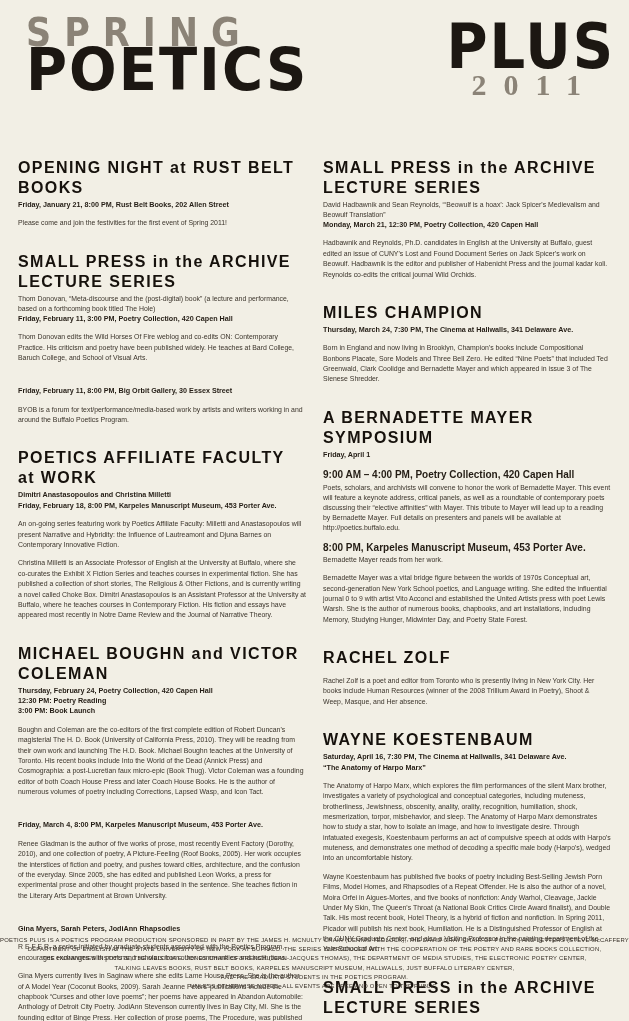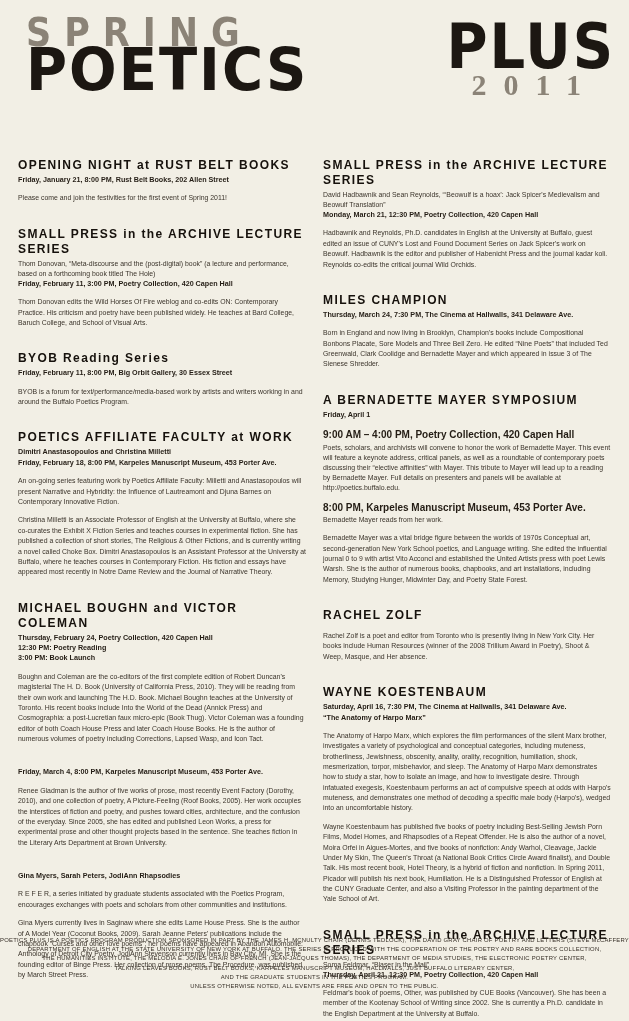--- a/index.html
+++ b/index.html
@@ -28,21 +28,21 @@
   }
   .logo-year{
     font-family:Liberation Serif, serif;font-weight:900;font-size:30px;
     letter-spacing:17px;color:#8b8377;line-height:1;margin-top:-2px;margin-right:-8px;
   }
   
   .columns{display:flex;gap:17px;padding:10px 17px 0 18px;}
   .col{width:288px;}
   .event{margin-bottom:23px;}
   .event-title{
-    margin:0 0 2px 0;font-size:12px;font-weight:800;letter-spacing:1.4px;
+    margin:0 0 2px 0;font-size:16px;font-weight:800;letter-spacing:1.4px;
     color:#16110c;line-height:1.25;
   }
   .event p{margin:0;color:#3a332a;}
   .event .meta{font-weight:bold;font-size:7.2px;line-height:1.45;color:#241d15;}
   .event .metagap{font-weight:bold;font-size:10px;line-height:1.45;color:#241d15;margin-top:8px;}
   .event .note{font-size:6.9px;line-height:1.45;}
   .event .para{font-size:6.9px;line-height:1.5;margin-top:8px;}
   
   .footer{
     position:absolute;left:0;right:0;bottom:30px;text-align:center;
@@ -73,21 +73,20 @@
           <p class="meta">Friday, January 21, 8:00 PM, Rust Belt Books, 202 Allen Street</p>
           <p class="para">Please come and join the festivities for the first event of Spring 2011!</p>
         </section>
         <section class="event">
           <h2 class="event-title">SMALL PRESS in the ARCHIVE LECTURE SERIES</h2>
           <p class="note">Thom Donovan, “Meta-discourse and the (post-digital) book” (a lecture and performance, based on a forthcoming book titled The Hole)</p>
           <p class="meta">Friday, February 11, 3:00 PM, Poetry Collection, 420 Capen Hall</p>
           <p class="para">Thom Donovan edits the Wild Horses Of Fire weblog and co-edits ON: Contemporary Practice. His criticism and poetry have been published widely. He teaches at Bard College, Baruch College, and School of Visual Arts.</p>
         </section>
         <section class="event">
-          <h2 class="event-title">BYOB Reading Series</h2>
           <p class="meta">Friday, February 11, 8:00 PM, Big Orbit Gallery, 30 Essex Street</p>
           <p class="para">BYOB is a forum for text/performance/media-based work by artists and writers working in and around the Buffalo Poetics Program.</p>
         </section>
         <section class="event">
           <h2 class="event-title">POETICS AFFILIATE FACULTY at WORK</h2>
           <p class="meta">Dimitri Anastasopoulos and Christina Milletti</p>
           <p class="meta">Friday, February 18, 8:00 PM, Karpeles Manuscript Museum, 453 Porter Ave.</p>
           <p class="para">An on-going series featuring work by Poetics Affiliate Faculty: Milletti and Anastasopoulos will present Narrative and Hybridity: the Influence of Lautreamont and Djuna Barnes on Contemporary Innovative Fiction.</p>
           <p class="para">Christina Milletti is an Associate Professor of English at the University at Buffalo, where she co-curates the Exhibit X Fiction Series and teaches courses in experimental fiction. She has published a collection of short stories, The Religious &amp; Other Fictions, and is currently writing a novel called Choke Box.  Dimitri Anastasopoulos is an Assistant Professor at the University at Buffalo, where he teaches courses in Contemporary Fiction. His fiction and essays have appeared most recently in Notre Dame Review and the Journal of Narrative Theory.</p>
         </section>

